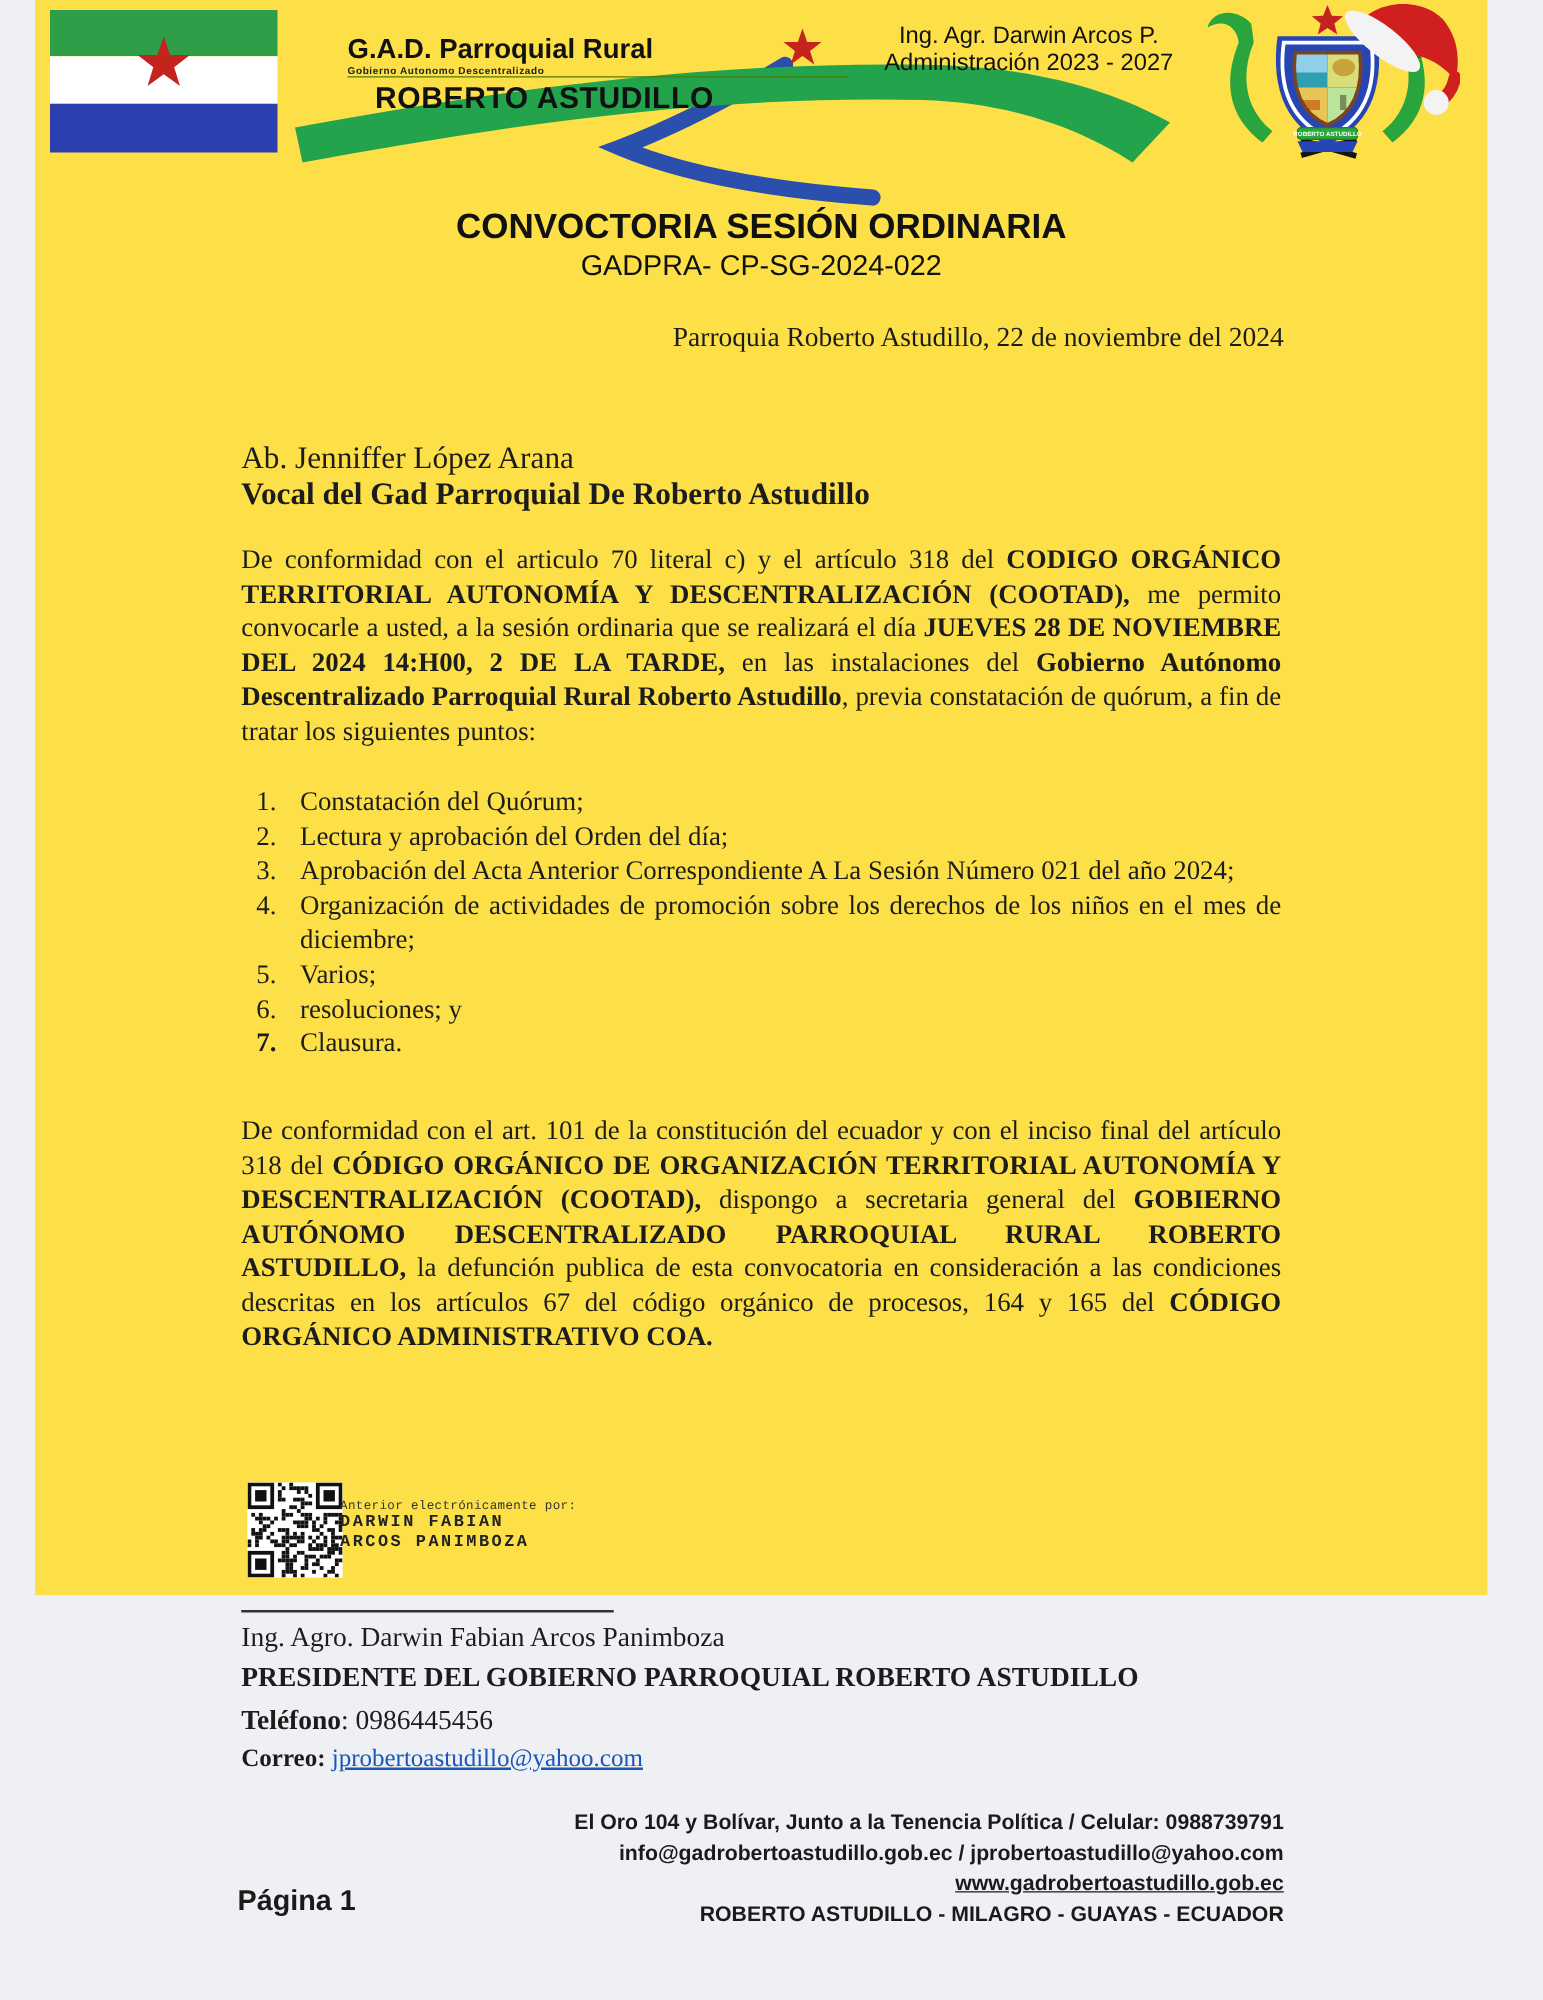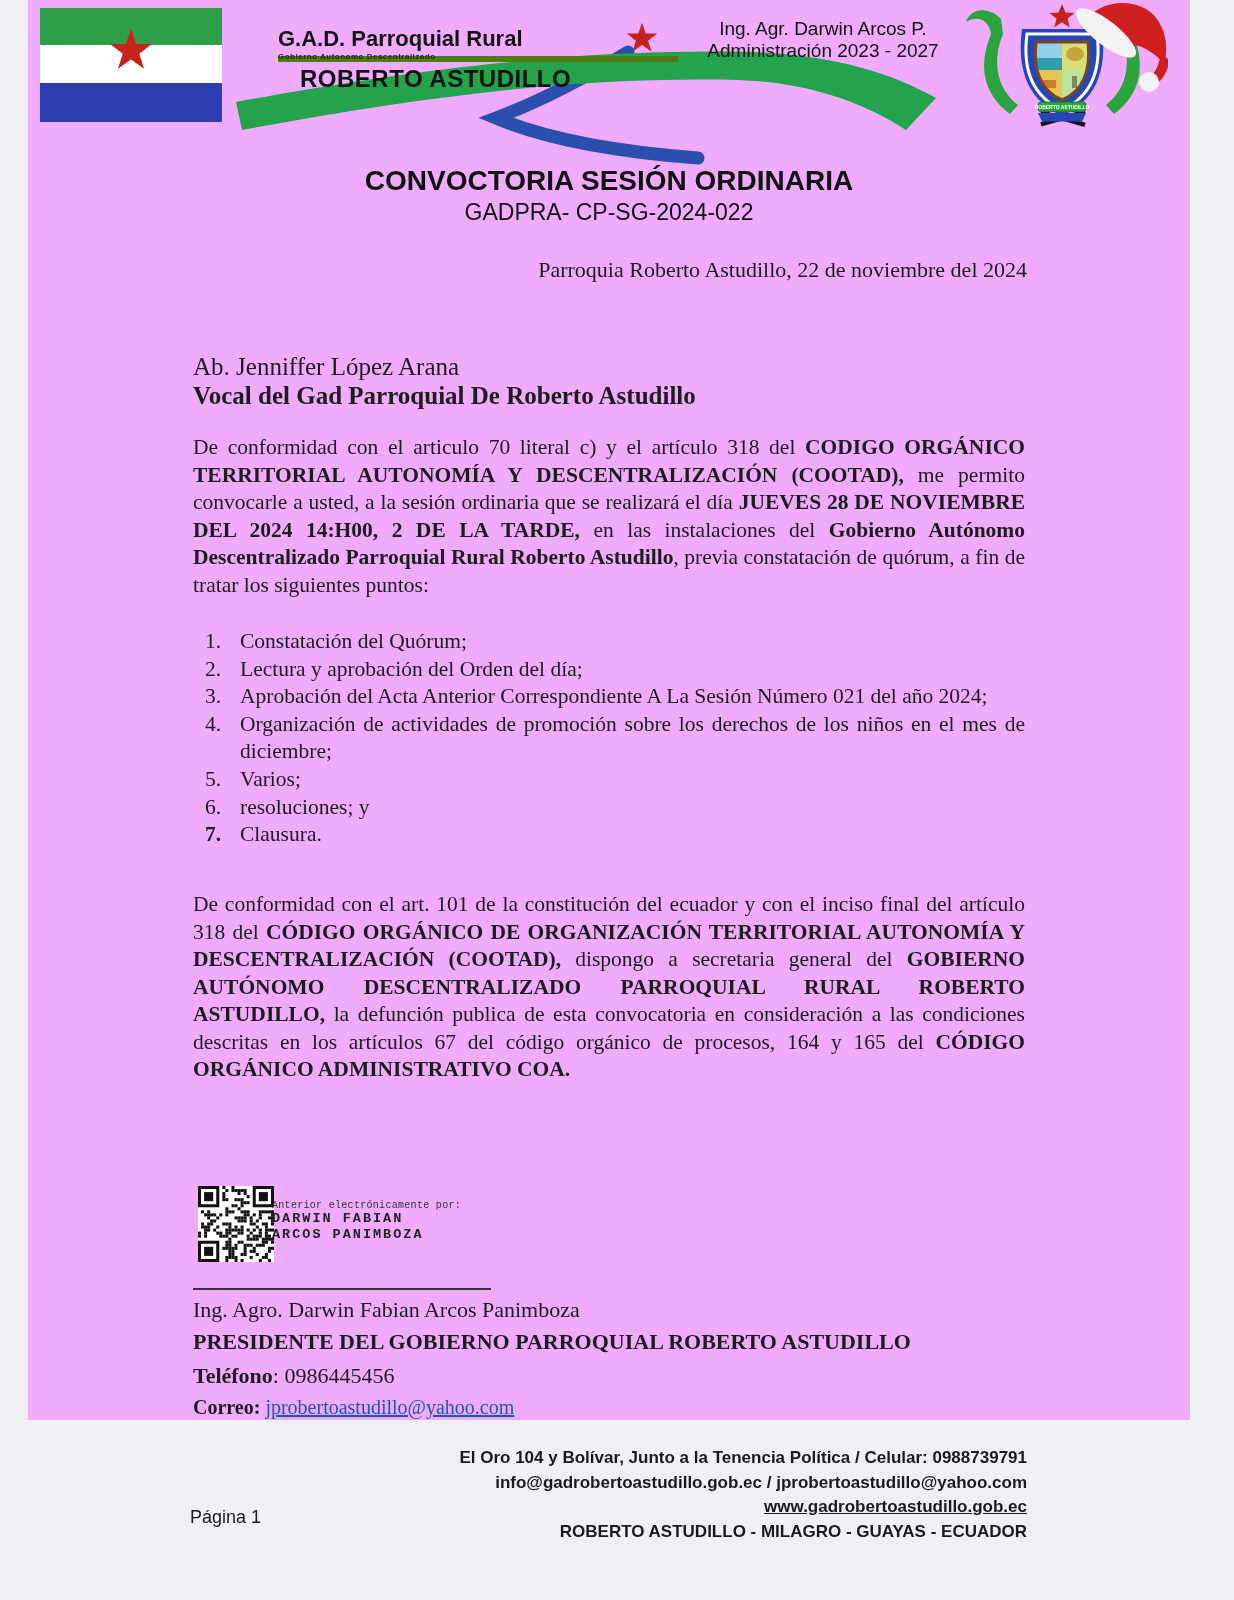--- a/index.html
+++ b/index.html
@@ -7,33 +7,33 @@
     --flag-green:#2f9e48; --flag-blue:#2b3fae; --star-red:#c5241e;
     --swoosh-green:#23a34c; --swoosh-blue:#2b4fad; --shield-blue:#2546b4; --emblem-green:#2aa43c;
   }
   *{box-sizing:border-box;margin:0;padding:0;}
   html,body{width:1234px;height:1600px;}
   body{background:var(--bg);font-family:"Liberation Serif",serif;color:var(--ink);overflow:hidden;position:relative;}
   .abs{position:absolute;}
   .sans{font-family:"Liberation Sans",sans-serif;}
   .mono{font-family:"Liberation Mono",monospace;}
   .bold{font-weight:700;}
-  .page{position:absolute;left:28px;top:0;width:1162px;height:1420px;background:#f0abfc;}
+  .page{position:absolute;left:28px;top:0;width:1162px;height:1276px;background:#fde047;}
 
   
   .flag{left:12px;top:8px;width:182px;height:114px;}
   .flag .stripe{width:100%;}
   .flag .s1{height:37px;background:var(--flag-green);}
   .flag .s2{height:38px;background:#ffffff;}
   .flag .s3{height:39px;background:var(--flag-blue);}
   .flag svg{position:absolute;left:69px;top:20px;}
 
   .logo{left:250px;top:26px;width:420px;text-align:left;}
   .logo-line1{font-size:22px;font-weight:700;letter-spacing:0;color:#111;}
-  .logo-rule{border-bottom:6px solid #4d7c0f;position:relative;height:10px;width:400px;}
+  .logo-rule{border-bottom:1px solid #4d7c0f;position:relative;height:10px;width:400px;}
   .logo-tiny{position:absolute;left:0;top:0;font-size:8px;font-weight:700;color:#222;letter-spacing:.5px;}
   .logo-line3{margin-top:3px;font-size:24px;font-weight:700;letter-spacing:.5px;color:#111;padding-left:22px;}
 
   .hstar{left:598px;top:22px;}
   .admin{left:650px;top:18px;width:290px;text-align:center;}
   .admin div{font-size:19px;font-weight:400;line-height:22px;color:#111;}
 
   .swoosh{left:200px;top:40px;}
   .emblem{left:928px;top:2px;}
 
@@ -58,21 +58,21 @@
   .sig-line{left:165px;top:1288px;width:298px;border-top:2px solid #333;height:0;}
   .sig-name{left:165px;top:1297px;font-size:22px;}
   .sig-role{left:165px;top:1329px;font-size:22px;font-weight:700;}
   .sig-phone{left:165px;top:1363px;font-size:22px;}
   .sig-mail{left:165px;top:1396px;font-size:20px;}
   .sig-mail a{color:var(--email);text-decoration:underline;}
 
   
   .footer{left:165px;top:1446px;width:834px;text-align:right;font-size:17px;font-weight:700;line-height:24.5px;color:#1a1a1a;}
   .footer .uline{text-decoration:underline;}
-  .pagina{left:162px;top:1507px;font-size:18px;font-weight:400;color:#1a1a1a;}
+  .pagina{left:162px;top:1507px;font-size:23px;font-weight:700;color:#1a1a1a;}
 </style>
 </head>
 <body>
 
 <div class="page">
 
   <div class="abs flag">
     <div class="stripe s1"></div>
     <div class="stripe s2"></div>
     <div class="stripe s3"></div>

